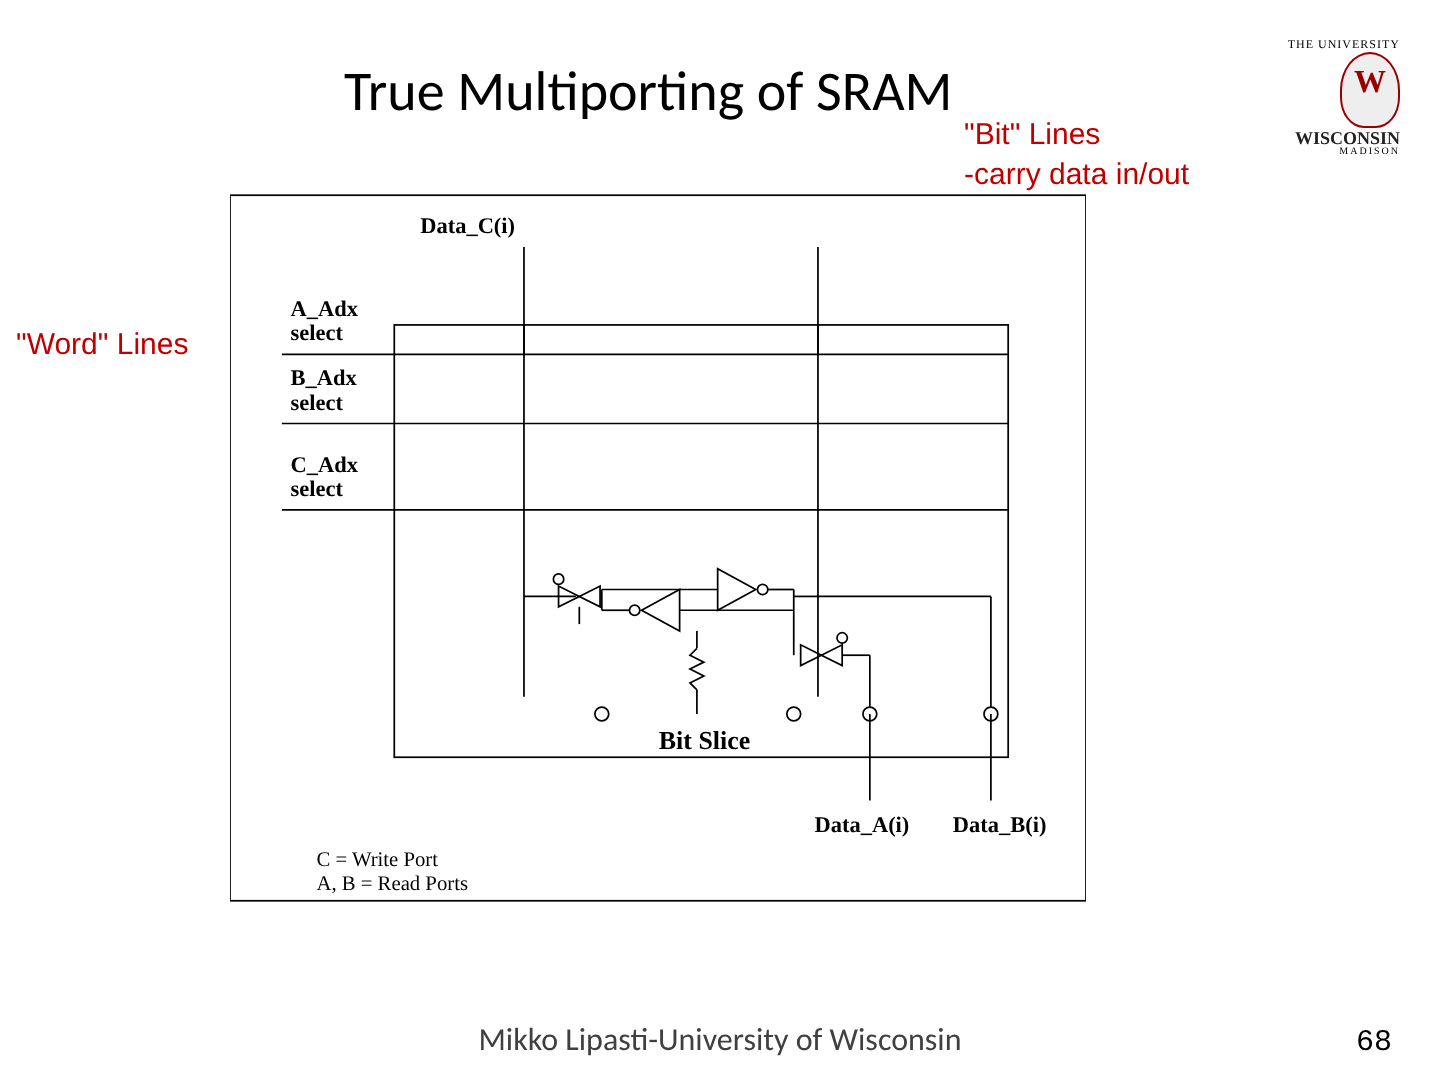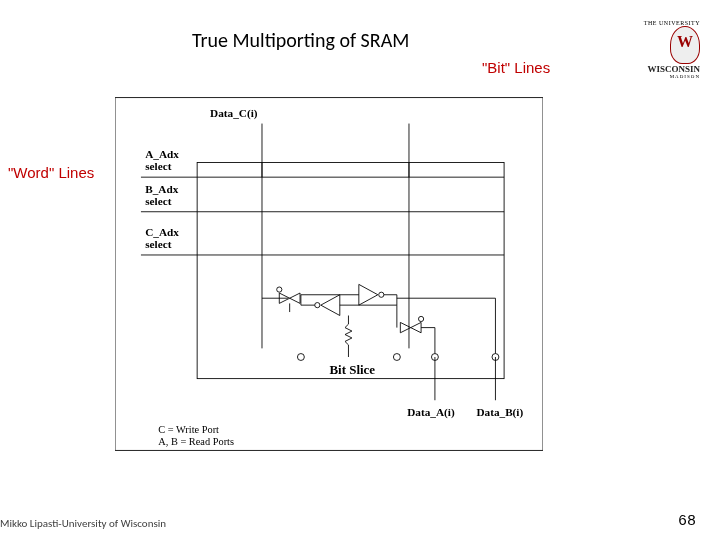--- a/index.html
+++ b/index.html
@@ -7,22 +7,22 @@
     width: 720px;
     height: 540px;
     position: relative;
     font-family: "Times New Roman", serif;
     background: #fff;
     overflow: hidden;
   }
   .title {
     position: absolute;
     top: 28px;
-    left: 192px;
-    font-size: 20px;
+    left: 172px;
+    font-size: 28px;
     font-family: Calibri, sans-serif;
     color: #000;
   }
   .logo {
     position: absolute;
     top: 20px;
     right: 20px;
     width: 80px;
     height: 60px;
     display: flex;
@@ -86,22 +86,22 @@
   .dlabel-sm {
     font-family: "Times New Roman", serif;
     font-size: 12px;
     fill: #000;
   }
   .footer {
     position: absolute;
     bottom: 10px;
     left: 0;
     width: 100%;
-    text-align: left;
-    font-size: 11px;
+    text-align: center;
+    font-size: 16px;
     font-family: Calibri, sans-serif;
     color: #404040;
   }
   .pagenum {
     position: absolute;
     bottom: 10px;
     right: 24px;
     font-size: 15px;
     font-family: Liberation Mono, monospace;
     color: #000;
@@ -118,20 +118,21 @@
   <div style="font-weight:bold;font-size:9px;color:#222">WISCONSIN</div>
   <div style="font-size:5px;letter-spacing:1px">MADISON</div>
 </div>
 
 <div class="word-lines">
   <div>"Word" Lines</div>
 </div>
 
 <div class="bit-lines">
   <div>"Bit" Lines</div>
+  <div>-carry data in/out</div>
 </div>
 
 <div class="diagram-frame">
 <svg viewBox="0 0 495 408" xmlns="http://www.w3.org/2000/svg">
 
   <rect x="0" y="0" width="495" height="408" fill="none" stroke="#000" stroke-width="1"></rect>
 
   <text class="dlabel" x="110" y="22">Data_C(i)</text>
 
   <line x1="170" y1="30" x2="170" y2="290" stroke="#000"></line>

